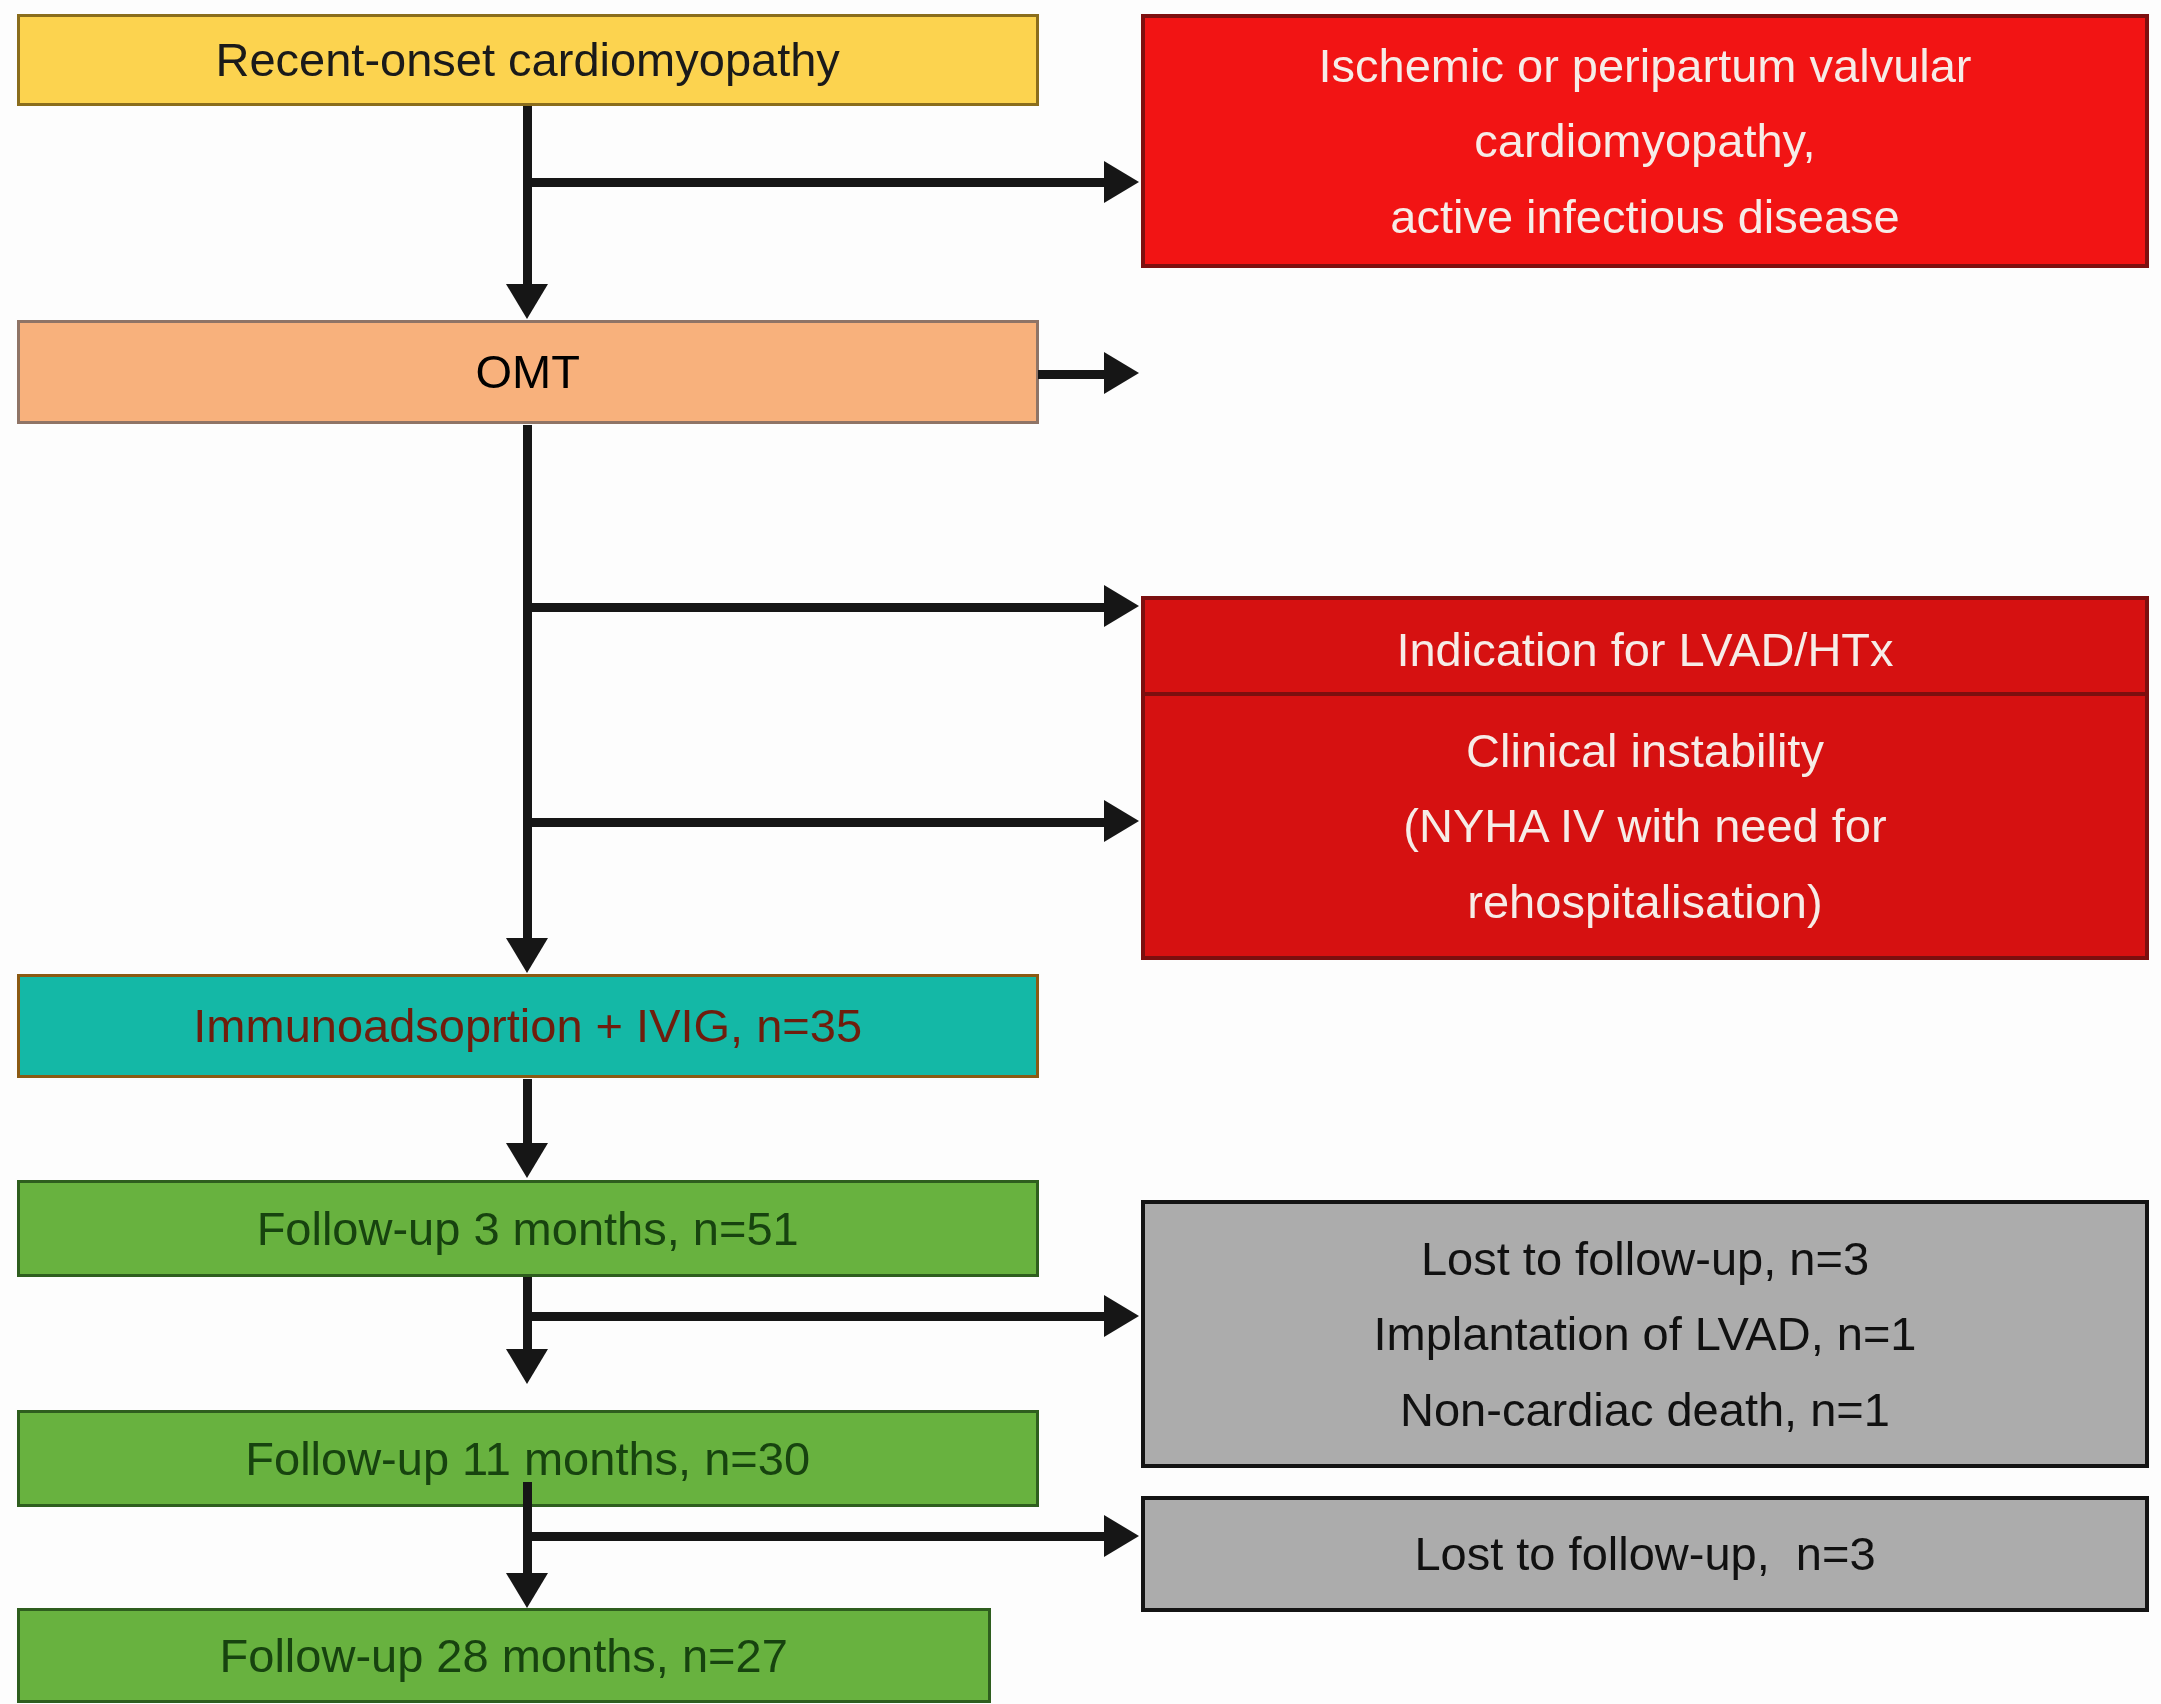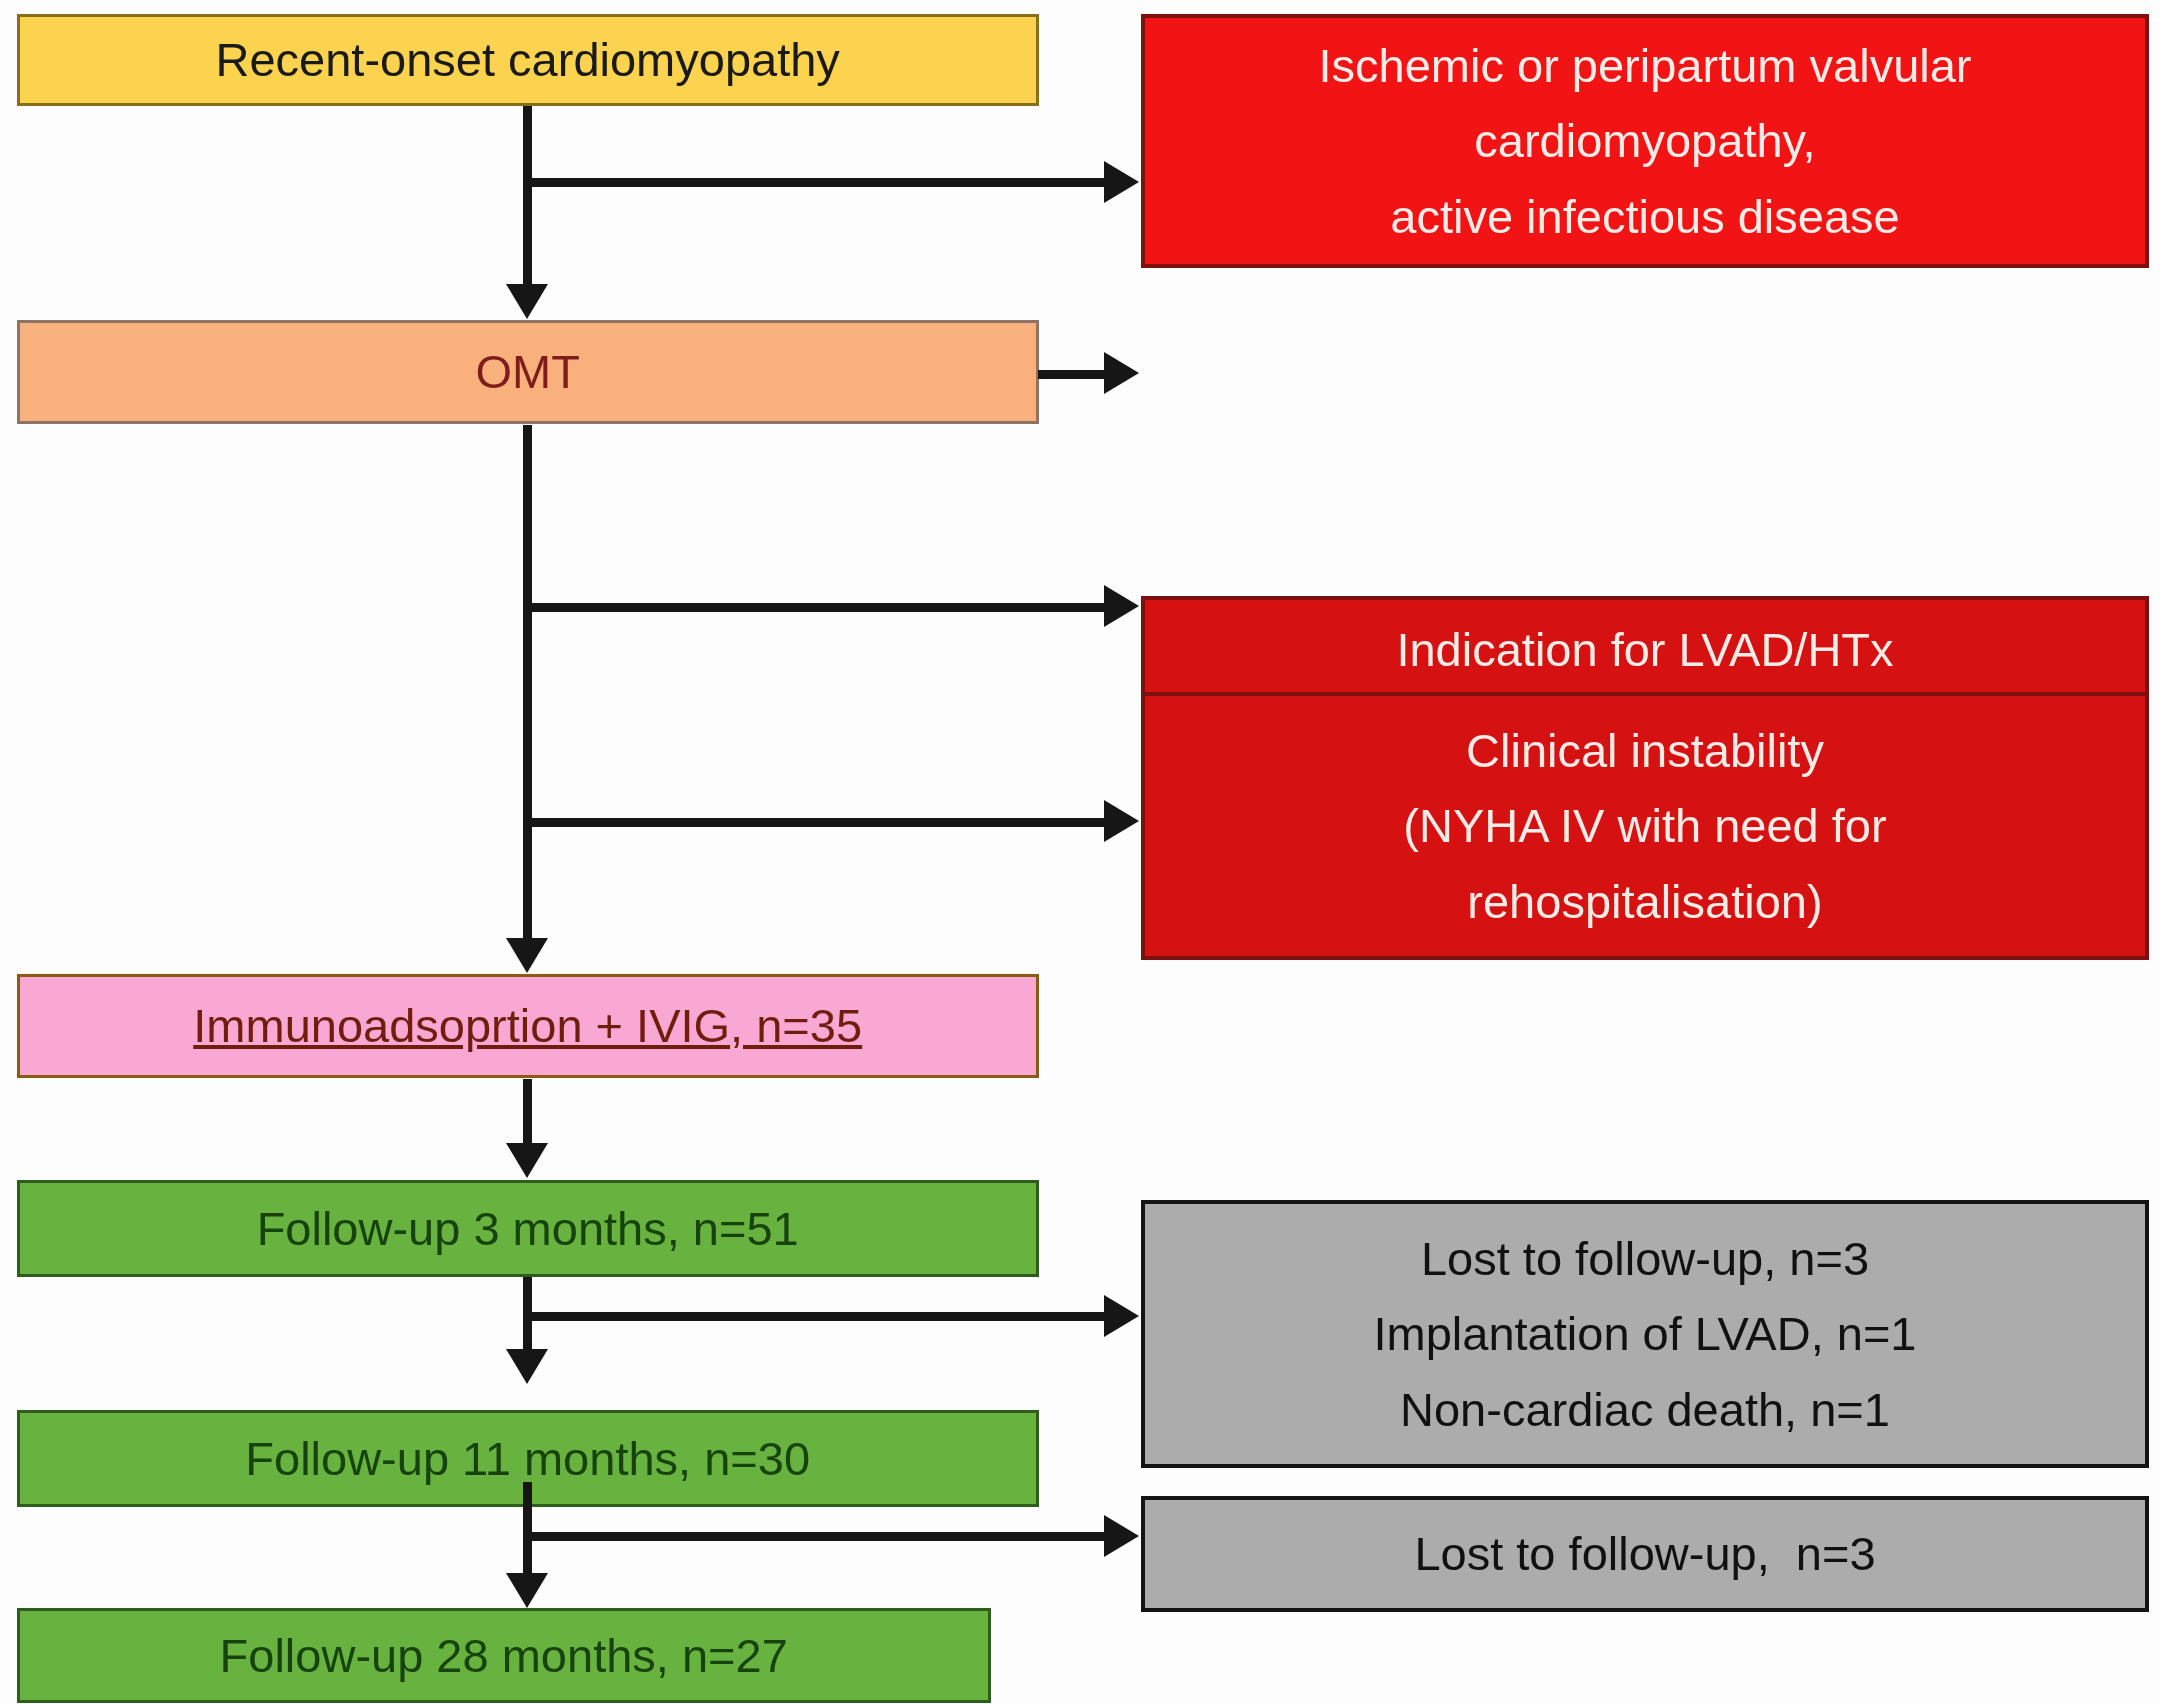--- a/index.html
+++ b/index.html
@@ -52,25 +52,25 @@
 </style>
 </head>
 <body style="background: rgb(253, 253, 253);">
 
 <div class="canvas">
 
   <div class="node bw3 n-recent" style="background-color: rgb(252, 211, 79); border-color: rgb(138, 109, 28); color: rgb(26, 26, 26);">
     <span>Recent-onset cardiomyopathy</span>
   </div>
 
-  <div class="node bw3 n-omt" style="background-color: rgb(248, 177, 124); border-color: rgb(143, 116, 102); color: #7f1d1d;">
+  <div class="node bw3 n-omt" style="background-color: rgb(248, 177, 124); border-color: rgb(143, 116, 102); color: #000000;">
     <span>OMT</span>
   </div>
 
-  <div class="node bw3 n-immuno" style="background-color: #f9a8d4; border-color: rgb(139, 90, 19); color: rgb(111, 29, 13); text-decoration: underline;">
+  <div class="node bw3 n-immuno" style="background-color: #14b8a6; border-color: rgb(139, 90, 19); color: rgb(111, 29, 13);">
     <span>Immunoadsoprtion + IVIG, n=35</span>
   </div>
 
   <div class="node bw3 n-fu3" style="background-color: rgb(104, 178, 63); border-color: rgb(46, 94, 30); color: rgb(23, 67, 15);">
     <span>Follow-up 3 months, n=51</span>
   </div>
 
   <div class="node bw3 n-fu11" style="background-color: rgb(104, 178, 63); border-color: rgb(46, 94, 30); color: rgb(23, 67, 15); margin-top: 25px;">
     <span>Follow-up 11 months, n=30</span>
   </div>

